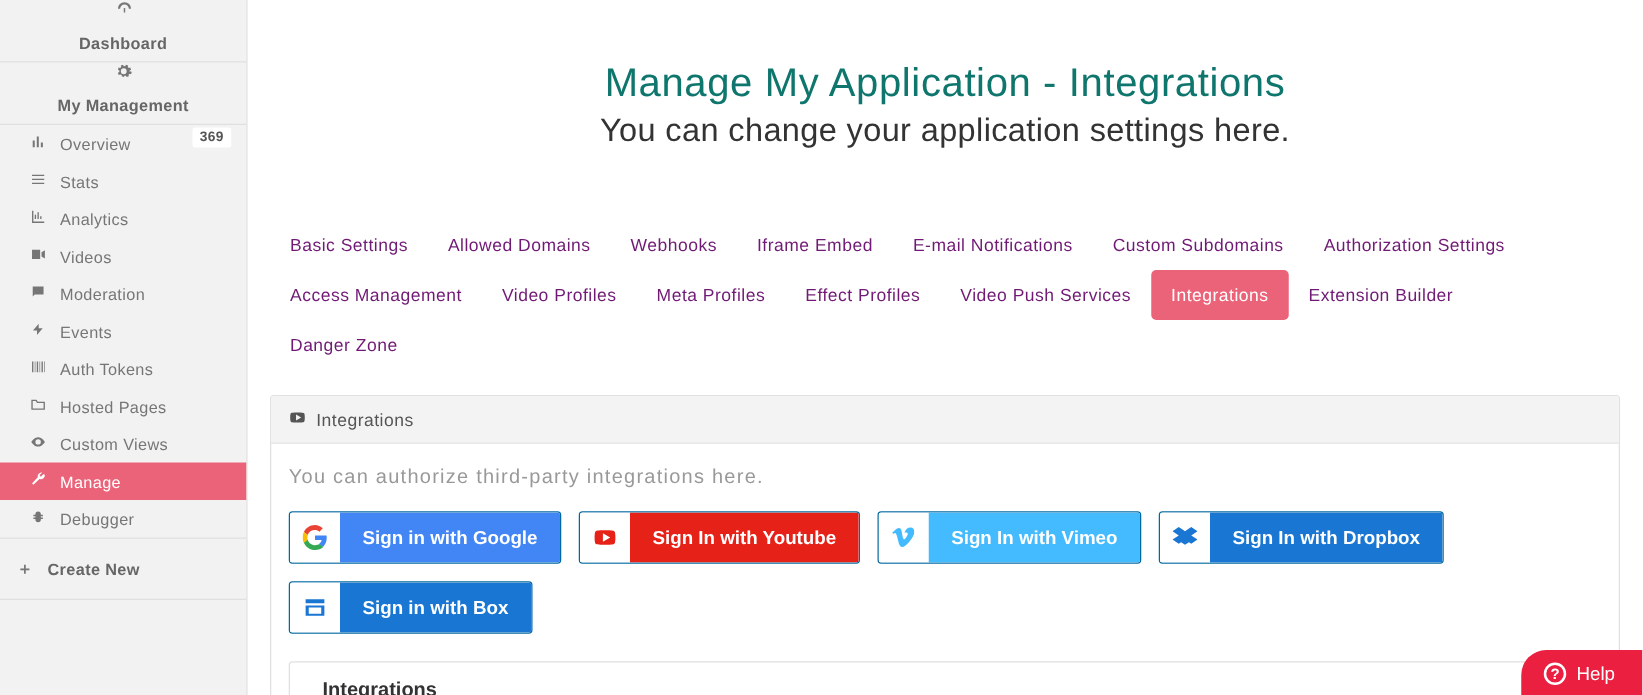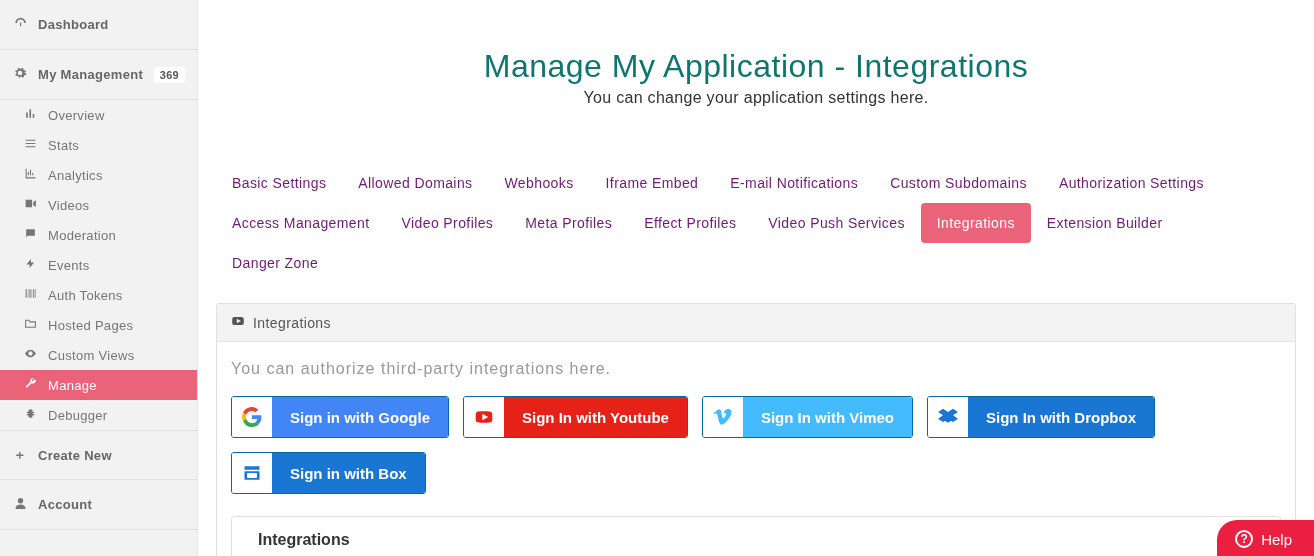--- a/index.html
+++ b/index.html
@@ -30,20 +30,21 @@
     color: #767676;
     cursor: pointer;
     gap: 10px;
     letter-spacing: 0.3px;
   }
   .side-item.section {
     height: 50px;
     border-bottom: 1px solid #e0e0e0;
     font-weight: 600;
     color: #666;
+    flex-direction: column;
   }
   .side-item.section.dashboard { border-top: none; }
   .side-item .icon { width: 16px; text-align: center; font-size: 13px; color:#767676; }
   .side-item .badge {
     margin-left: auto;
     background: #fff;
     color: #555;
     font-size: 11px;
     padding: 2px 6px;
     border-radius: 2px;
@@ -77,21 +78,21 @@
   .page-title {
     text-align: center;
     margin-top: 48px;
     font-size: 32px;
     font-weight: 500;
     color: #0f766e;
     letter-spacing: 0.5px;
   }
   .page-subtitle {
     text-align: center;
-    font-size: 16px;
+    font-size: 26px;
     color: #333;
     margin-top: 4px;
     letter-spacing: 0.3px;
   }
   
   .tabs {
     margin: 56px 18px 0 18px;
     display: flex;
     flex-wrap: wrap;
     gap: 0;
@@ -281,28 +282,20 @@
           </svg></span>
         <span>Debugger</span>
       </div>
     </div>
 
   <div class="side-item create">
     <span class="icon">＋</span>
     <span>Create New</span>
   </div>
 
-  <div class="side-item account">
-    <span class="icon">
-      <svg width="13" height="13" viewBox="0 0 24 24" fill="currentColor">
-          <path d="M12 12a5 5 0 100-10 5 5 0 000 10zm0 2c-5 0-9 2.5-9 6v2h18v-2c0-3.5-4-6-9-6z"></path>
-        </svg>
-    </span>
-    <span>Account</span>
-  </div>
 </div>
 
 <div class="main">
 
   <div class="page-title">Manage My Application - Integrations</div>
   <div class="page-subtitle">You can change your application settings here.</div>
 
   <div class="tabs" id="tabs">
       <span class="tab">Basic Settings</span>
       <span class="tab">Allowed Domains</span>

